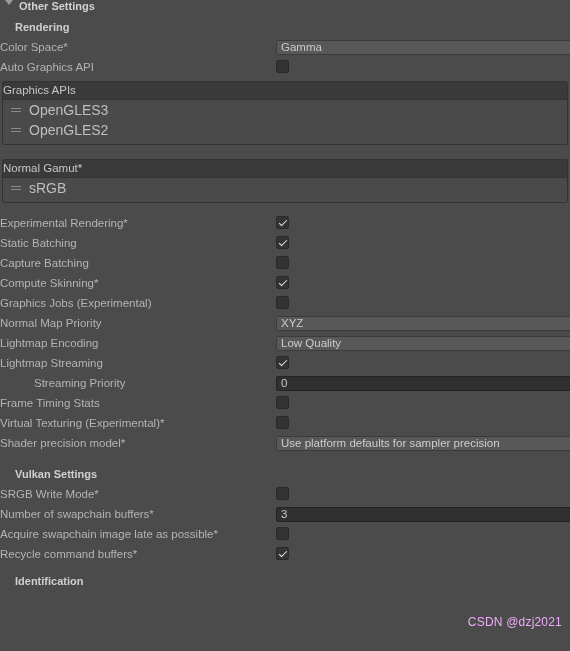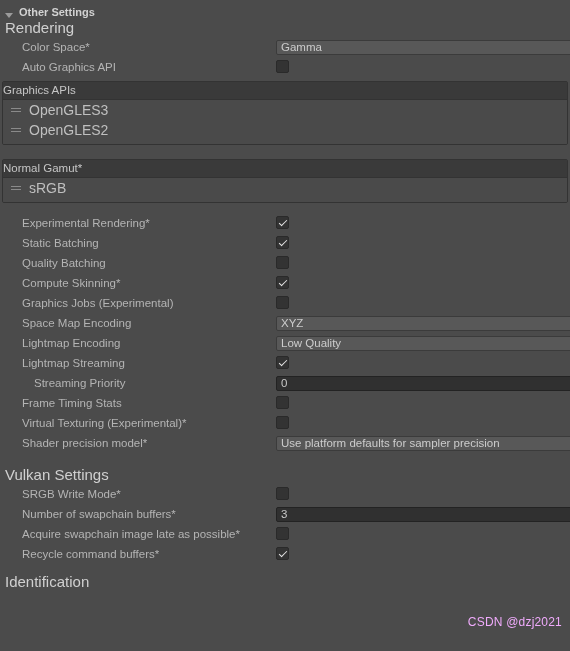--- a/index.html
+++ b/index.html
@@ -20,55 +20,54 @@
   .panel {
     position: relative;
     width: 570px;
     height: 651px;
     background: #4b4b4b;
   }
 
   
   .foldout {
     display: flex;
-    align-items: flex-end;
+    align-items: flex-start;
     height: 18px;
     padding-left: 5px;
     font-weight: bold;
     font-size: 11px;
     color: #d2d2d2;
     background: #4b4b4b;
   }
   .foldout .tri {
     width: 0; height: 0;
     border-left: 4.5px solid transparent;
     border-right: 4.5px solid transparent;
     border-top: 5px solid #9b9b9b;
     margin-right: 6px;
   }
 
   
   .section-label {
     height: 19px;
     line-height: 19px;
-    padding-left: 5px;
-    font-weight: normal;
-    font-size: 15px;
+    padding-left: 15px;
+    font-weight: bold;
+    font-size: 11px;
     color: #d0d0d0;
   }
 
   
   .row {
     position: relative;
     height: 20px;
     display: flex;
     align-items: center;
   }
   .row .lbl {
-    padding-left: 22px;
     font-size: 11.5px;
     color: #b4b4b4;
     white-space: nowrap;
   }
   .row .lbl.indent2 { padding-left: 34px; }
 
   
   .cb {
     position: absolute;
     left: 276px;
@@ -250,34 +249,34 @@
 
   <div class="row">
     <span class="lbl">Experimental Rendering*</span>
     <div class="cb on"></div>
   </div>
   <div class="row">
     <span class="lbl">Static Batching</span>
     <div class="cb on"></div>
   </div>
   <div class="row">
-    <span class="lbl">Quality Batching</span>
+    <span class="lbl">Capture Batching</span>
     <div class="cb"></div>
   </div>
   <div class="row">
     <span class="lbl">Compute Skinning*</span>
     <div class="cb on"></div>
   </div>
   <div class="row">
     <span class="lbl">Graphics Jobs (Experimental)</span>
     <div class="cb"></div>
   </div>
 
   <div class="row">
-    <span class="lbl">Space Map Encoding</span>
+    <span class="lbl">Normal Map Priority</span>
     <div class="dd">XYZ</div>
   </div>
 
   <div class="row">
     <span class="lbl">Lightmap Encoding</span>
     <div class="dd">Low Quality</div>
   </div>
 
   <div class="row">
     <span class="lbl">Lightmap Streaming</span>

